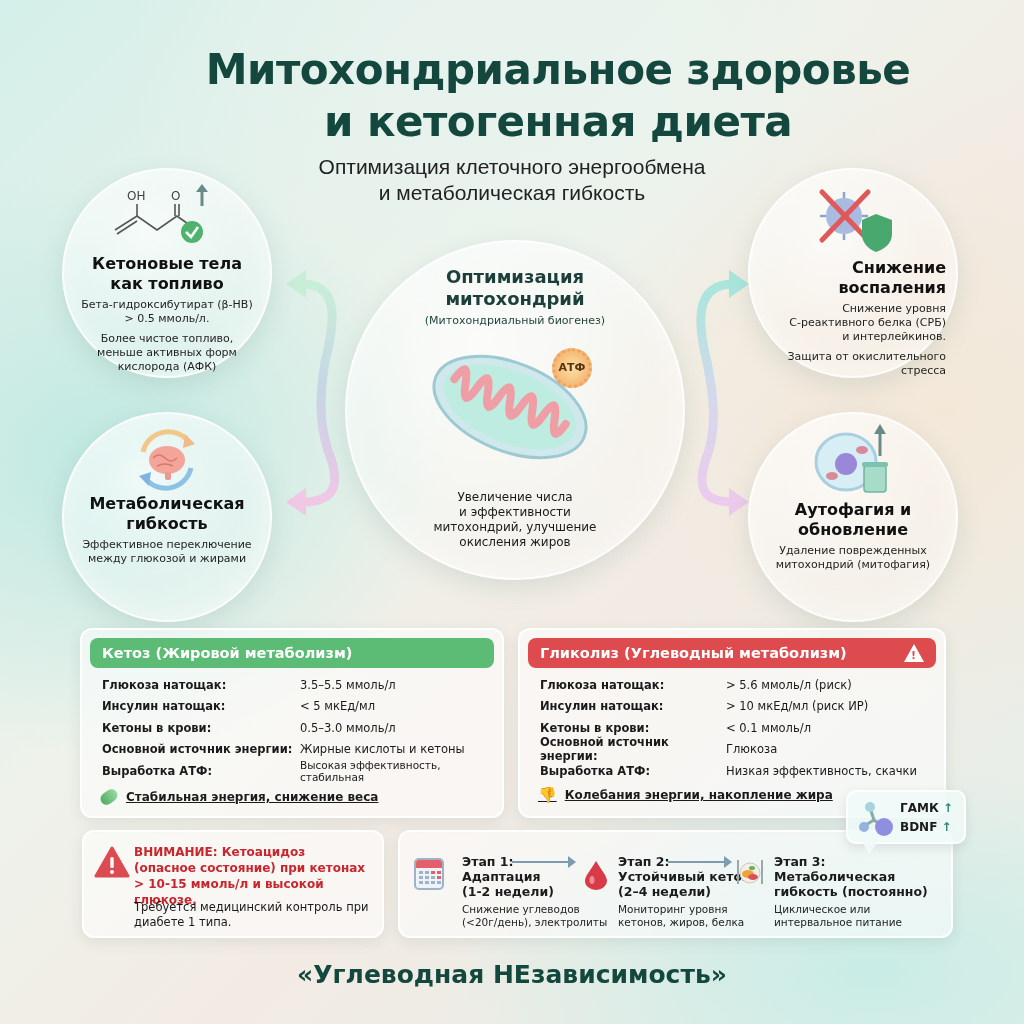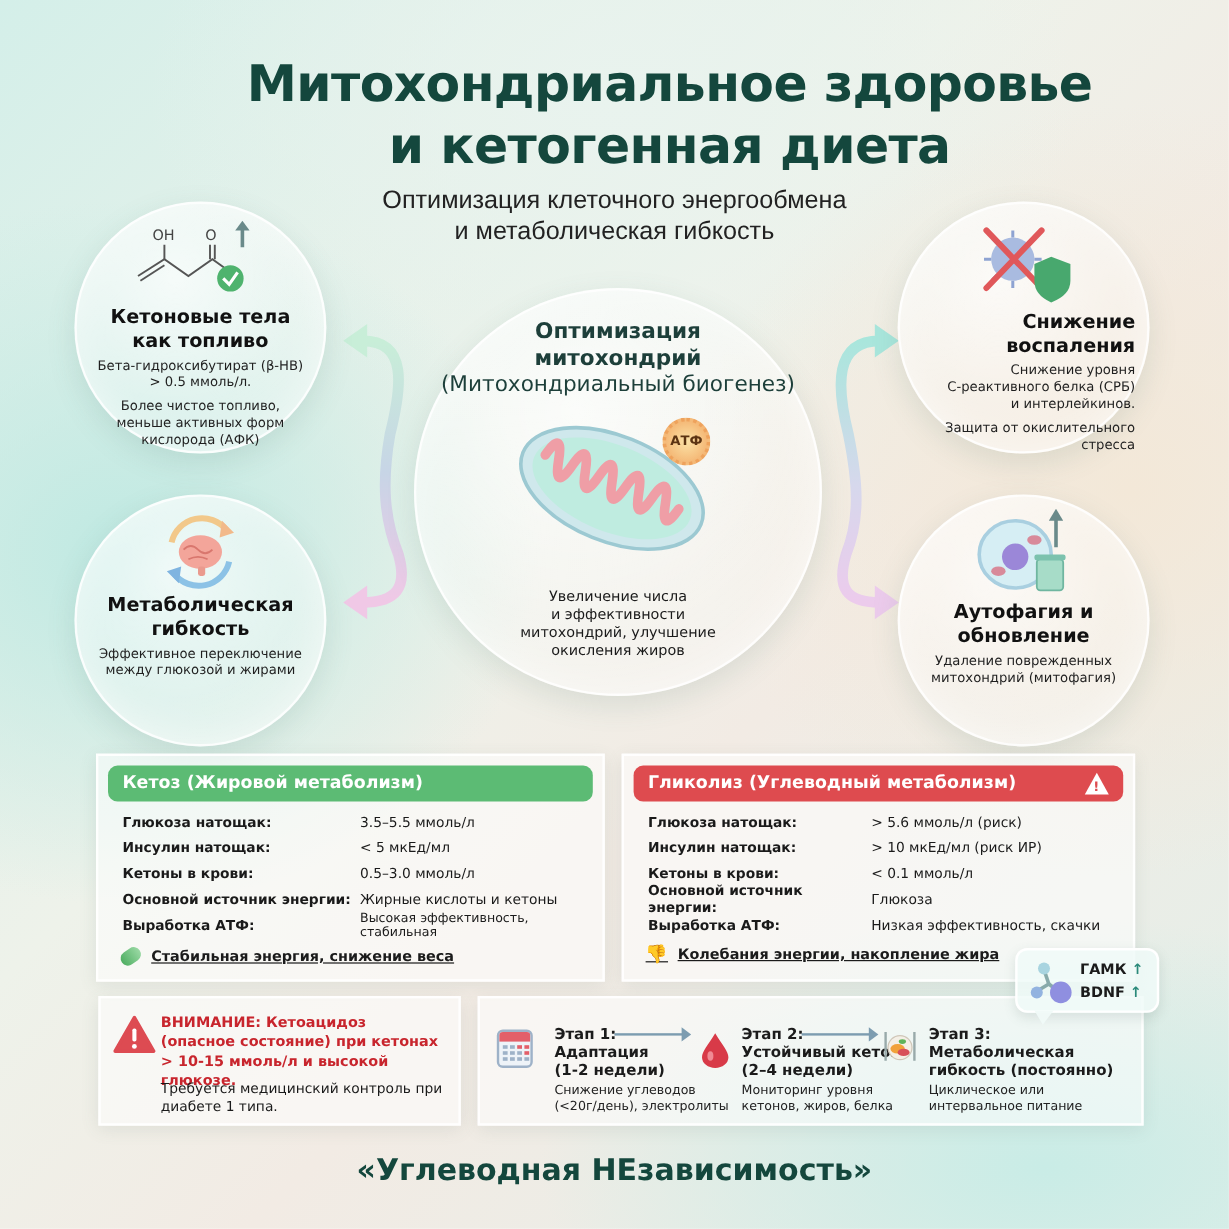--- a/index.html
+++ b/index.html
@@ -45,21 +45,21 @@
   #b-inflam { left: 748px; top: 168px; width: 210px; height: 210px; }
   #b-auto { left: 748px; top: 412px; width: 210px; height: 210px; }
   #b-center { left: 345px; top: 240px; width: 340px; height: 340px; }
 
   .icon-wrap { position: absolute; left: 50%; transform: translateX(-50%); }
   .b-content { position: absolute; left: 10px; right: 10px; }
 
   .arrow-svg { position: absolute; }
 
   .panel {
-    position: absolute; border-radius: 0;
+    position: absolute; border-radius: 12px;
     background: rgba(255,255,255,0.55);
     border: 2px solid rgba(255,255,255,0.9);
     box-shadow: 0 4px 14px rgba(80,110,100,0.12);
   }
   .panel-head {
     position: absolute; left: 8px; right: 8px; top: 8px; height: 30px;
     border-radius: 8px; color: #fff; font-size: 14.5px; font-weight: bold;
     line-height: 30px; padding-left: 12px;
   }
   .panel-rows { position: absolute; left: 20px; top: 44px; right: 10px; }
@@ -179,21 +179,21 @@
       <span>Эффективное переключение</span><br><span>между глюкозой и жирами</span>
     </div>
   </div>
 </div>
 
 <div class="bubble" id="b-center">
   <div class="b-content" style="top:24px;">
     <div style="font-weight:bold;font-size:18px;line-height:22px;color:#1d3f3a;">
       <span>Оптимизация</span><br><span>митохондрий</span>
     </div>
-    <div style="font-size:18px;line-height:18px;color:#1d3f3a;margin-top:2px;">(Митохондриальный биогенез)</div>
+    <div style="font-size:11px;line-height:18px;color:#1d3f3a;margin-top:2px;">(Митохондриальный биогенез)</div>
   </div>
   <div class="icon-wrap" style="top:100px;width:190px;height:130px;">
     <svg width="190" height="130" viewBox="0 0 190 130">
       <g transform="rotate(22 90 65)">
         <ellipse cx="90" cy="65" rx="80" ry="44" fill="#cfe8ec" stroke="#9cc9d2" stroke-width="3"></ellipse>
         <ellipse cx="90" cy="65" rx="70" ry="36" fill="#bfece0"></ellipse>
         <path d="M28 60 q6 -26 12 0 q6 26 12 0 q6 -26 12 0 q6 26 12 0 q6 -26 12 0 q6 26 12 0 q6 -26 12 0 q6 26 12 0 q6 -26 12 0 q6 26 12 0" fill="none" stroke="#ef9ea6" stroke-width="8" stroke-linecap="round"></path>
       </g>
     </svg>
     <div style="position:absolute;left:132px;top:6px;width:40px;height:40px;border-radius:50%;background:radial-gradient(circle,#fbe2a6 0%,#f2a965 100%);border:3px dotted #eea25c;font-size:11px;font-weight:bold;line-height:34px;color:#5b3312;">АТФ</div>

